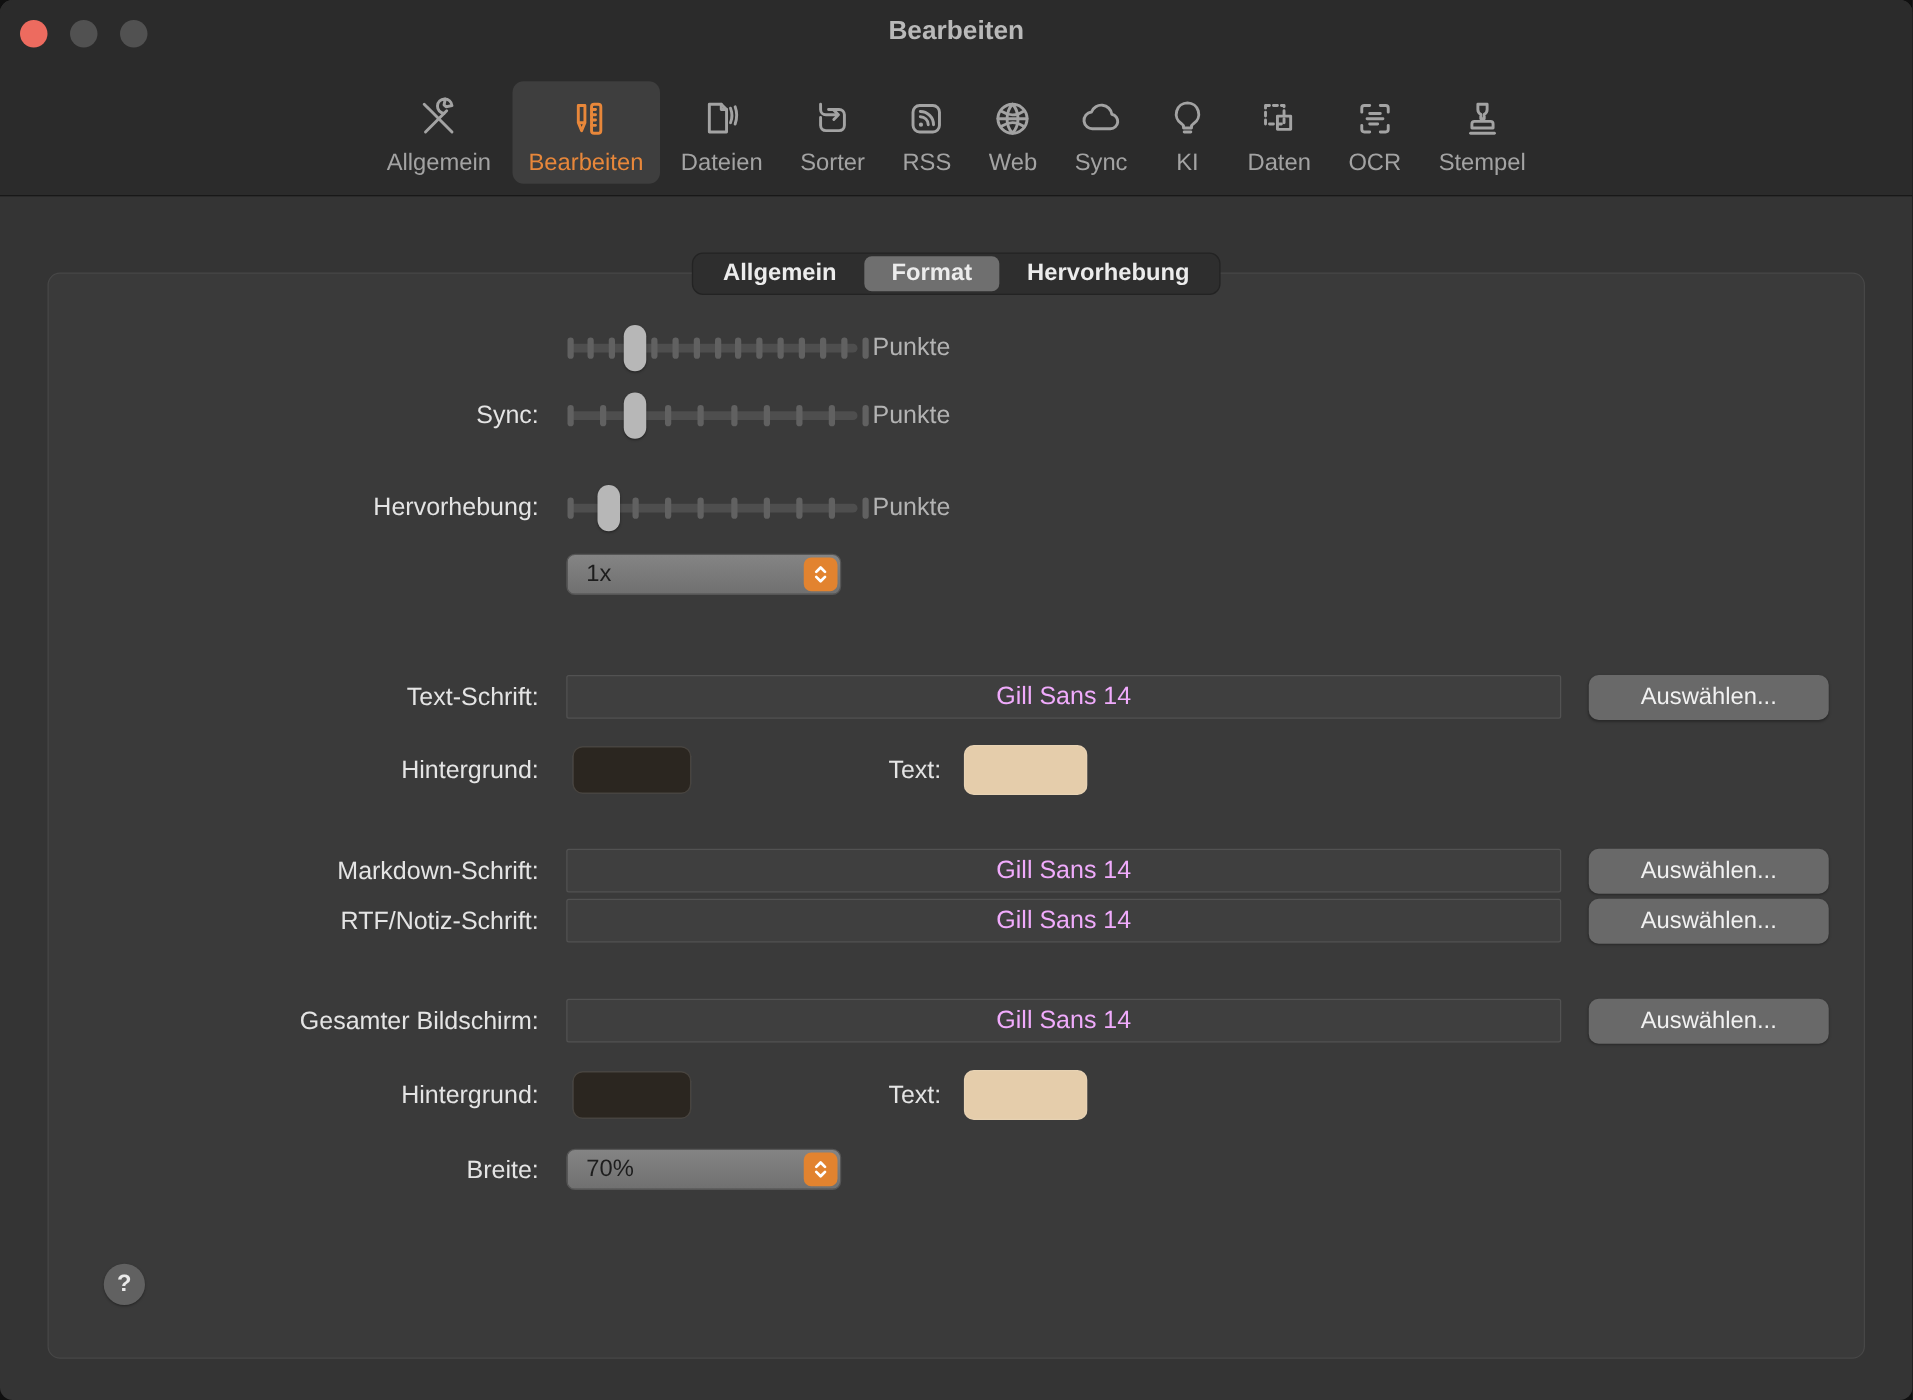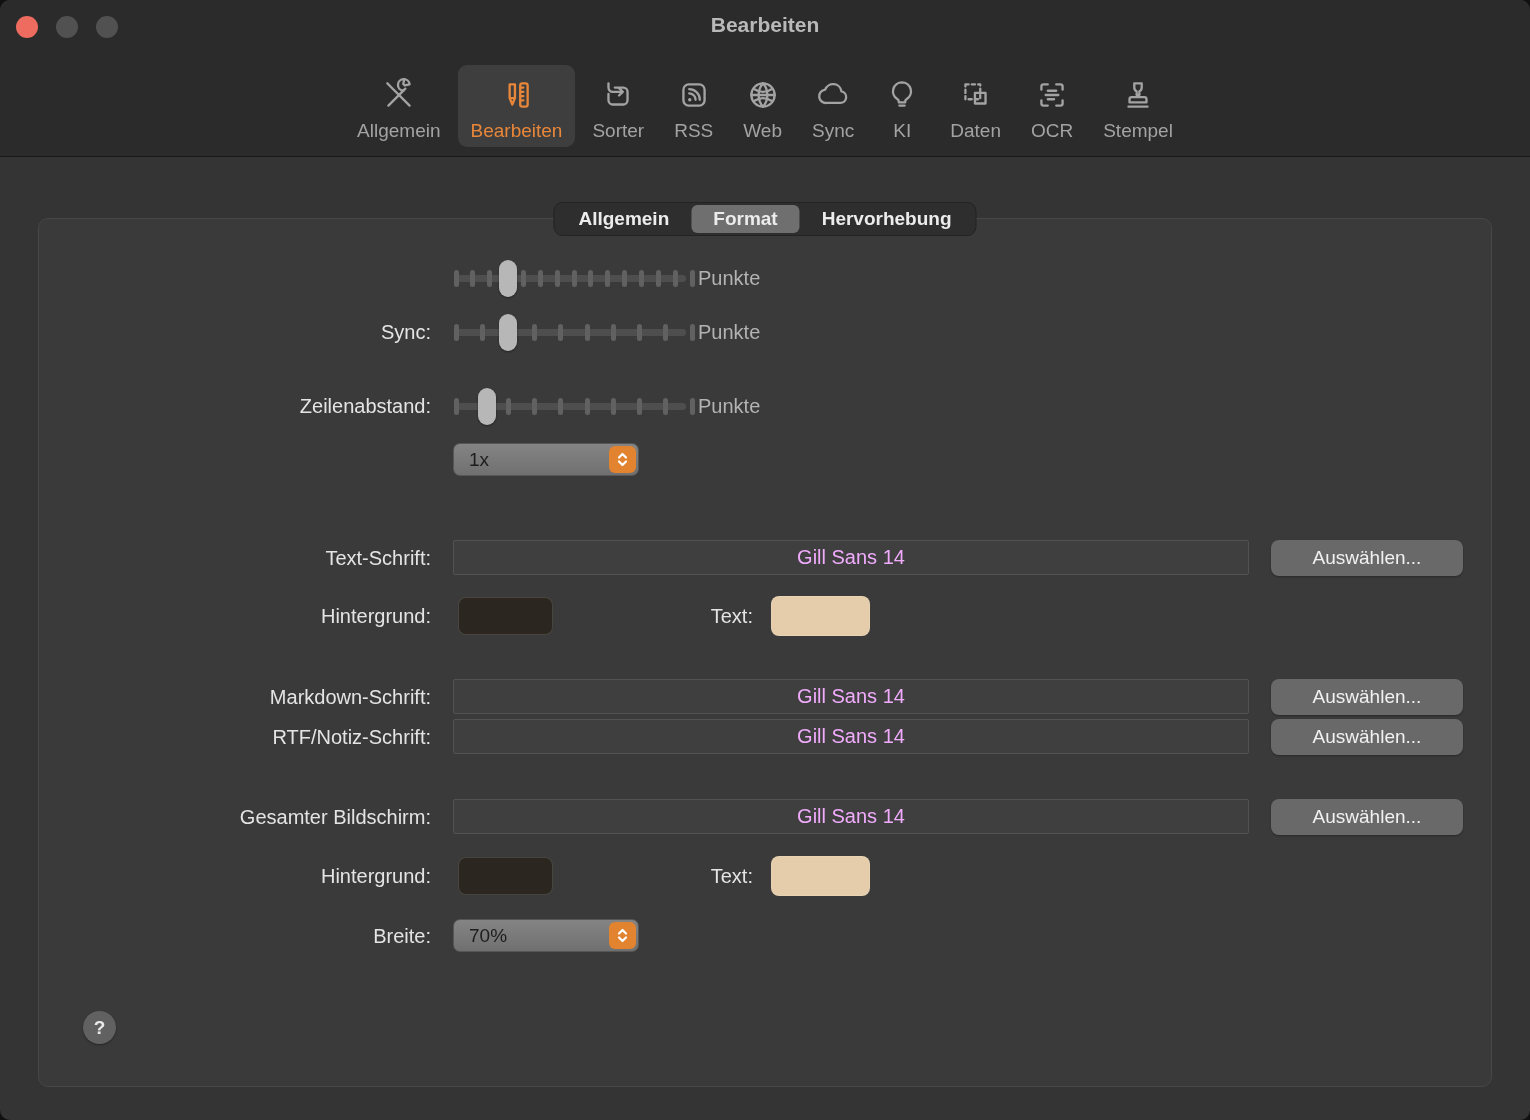--- a/index.html
+++ b/index.html
@@ -33,21 +33,21 @@
   .rowlabel2{position:absolute;left:520px;top:0;width:194px;height:40px;line-height:40px;text-align:right;font-size:20px;color:#e4e4e4;}
   .unit{position:absolute;left:659px;top:0;height:40px;line-height:40px;font-size:20px;color:#b3b3b3;}
 
   
   .tickslider{position:absolute;left:414px;top:0;width:236px;height:40px;}
   .sl-track{position:absolute;left:3px;right:3px;top:17px;height:7px;background:#4e4e4e;border-radius:3.5px;}
   .sl-tick{position:absolute;top:12px;width:5px;height:17px;background:#616161;border-radius:2.5px;margin-left:3px;}
   .sl-knob{position:absolute;top:2px;width:18px;height:37px;background:#b7b7b7;border-radius:9px;margin-left:3px;box-shadow:0 1px 2px rgba(0,0,0,.4);}
 
   
-  .popup{position:absolute;left:414px;top:3px;width:186px;height:33px;background:linear-gradient(#848484,#707070);border:1px solid #565656;border-radius:7px;box-sizing:border-box;padding-left:12px;}
+  .popup{position:absolute;left:414px;top:3px;width:220px;height:33px;background:linear-gradient(#848484,#707070);border:1px solid #565656;border-radius:7px;box-sizing:border-box;padding-left:12px;}
   .popup .pval{position:absolute;left:15px;top:0;height:31px;line-height:31px;font-size:19px;color:#1d1d1d;}
   .popup .stepper{position:absolute;right:2px;top:2px;width:27px;height:27px;border-radius:6px;display:flex;align-items:center;justify-content:center;}
 
   
   .fontfield{position:absolute;left:414px;top:2px;width:796px;height:35px;background:#3f3f3f;border:1px solid #525252;border-radius:2px;box-sizing:border-box;text-align:center;line-height:33px;font-size:20px;color:#f0abfc;}
   .choosebtn{position:absolute;left:1232px;top:2px;width:192px;height:36px;background:#696969;border-radius:8px;text-align:center;line-height:36px;font-size:19px;color:#f1f1f1;box-shadow:0 1px 2px rgba(0,0,0,.3);}
 
   
   .swatch1{position:absolute;left:419px;top:1px;width:95px;height:38px;border-radius:8px;border:1px solid rgba(255,255,255,.14);box-sizing:border-box;}
   .swatch2{position:absolute;left:732px;top:0;width:99px;height:40px;border-radius:8px;border:1px solid rgba(255,255,255,.10);box-sizing:border-box;}
@@ -81,20 +81,31 @@
       </div>
       <div class="tbitem selected">
         <span class="tbicon">
           <svg width="36" height="36" viewBox="0 0 34 34">
               <path d="M11 7 h5 v13 l-2.5 6 -2.5 -6 z M11 20 h5"></path>
               <rect x="21" y="6" width="7" height="22" rx="2"></rect>
               <path d="M21 10 h3 M21 14 h3 M21 18 h3 M21 22 h3"></path>
             </svg>
         </span>
         <span class="tblabel">Bearbeiten</span>
+      </div>
+      <div class="tbitem">
+        <span class="tbicon">
+          <svg width="36" height="36" viewBox="0 0 34 34">
+              <path d="M8 6 h9 l4 4 v17 h-13 z"></path>
+              <path d="M17 6 v4 h4"></path>
+              <path d="M24 9 a15 15 0 0 1 0 11"></path>
+              <path d="M27.5 8 a19 19 0 0 1 0 13"></path>
+            </svg>
+        </span>
+        <span class="tblabel">Dateien</span>
       </div>
       <div class="tbitem">
         <span class="tbicon">
           <svg width="36" height="36" viewBox="0 0 34 34">
               <path d="M14 10 h8 a4 4 0 0 1 4 4 v8 a4 4 0 0 1 -4 4 h-10 a4 4 0 0 1 -4 -4 v-6"></path>
               <path d="M8 6 v4 a4 4 0 0 0 4 4 h9"></path>
               <path d="M18 10.5 l3.5 3.5 -3.5 3.5"></path>
             </svg>
         </span>
         <span class="tblabel">Sorter</span>
@@ -213,21 +224,21 @@
           <div class="sl-tick" style="left: calc(66.6667% - 2.5px);"></div>
           <div class="sl-tick" style="left: calc(77.7778% - 2.5px);"></div>
           <div class="sl-tick" style="left: calc(88.8889% - 2.5px);"></div>
           <div class="sl-tick" style="left: calc(100% - 2.5px);"></div>
           <div class="sl-knob" style="left: calc(22% - 9px);"></div>
         </div>
       <div class="unit">Punkte</div>
     </div>
 
     <div class="row" style="top:167px;">
-      <div class="rowlabel">Zeilenabstand:</div>
+      <div class="rowlabel">Hervorhebung:</div>
       <div class="tickslider">
           <div class="sl-track"></div>
           <div class="sl-tick" style="left: calc(0% - 2.5px);"></div>
           <div class="sl-tick" style="left: calc(11.1111% - 2.5px);"></div>
           <div class="sl-tick" style="left: calc(22.2222% - 2.5px);"></div>
           <div class="sl-tick" style="left: calc(33.3333% - 2.5px);"></div>
           <div class="sl-tick" style="left: calc(44.4444% - 2.5px);"></div>
           <div class="sl-tick" style="left: calc(55.5556% - 2.5px);"></div>
           <div class="sl-tick" style="left: calc(66.6667% - 2.5px);"></div>
           <div class="sl-tick" style="left: calc(77.7778% - 2.5px);"></div>

